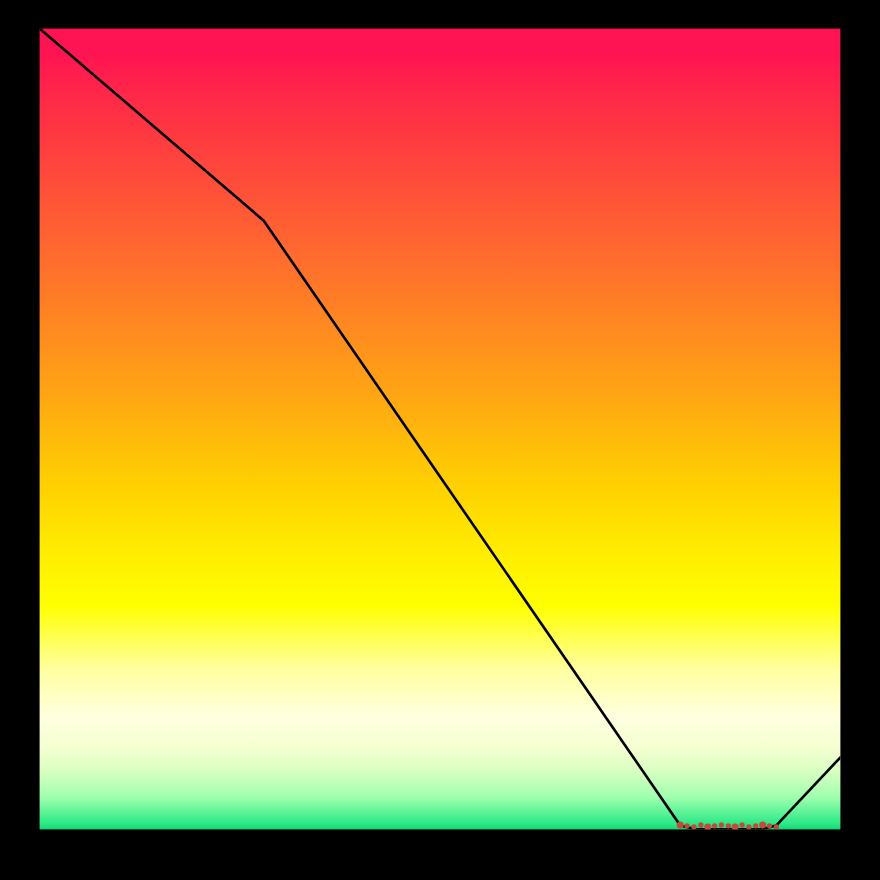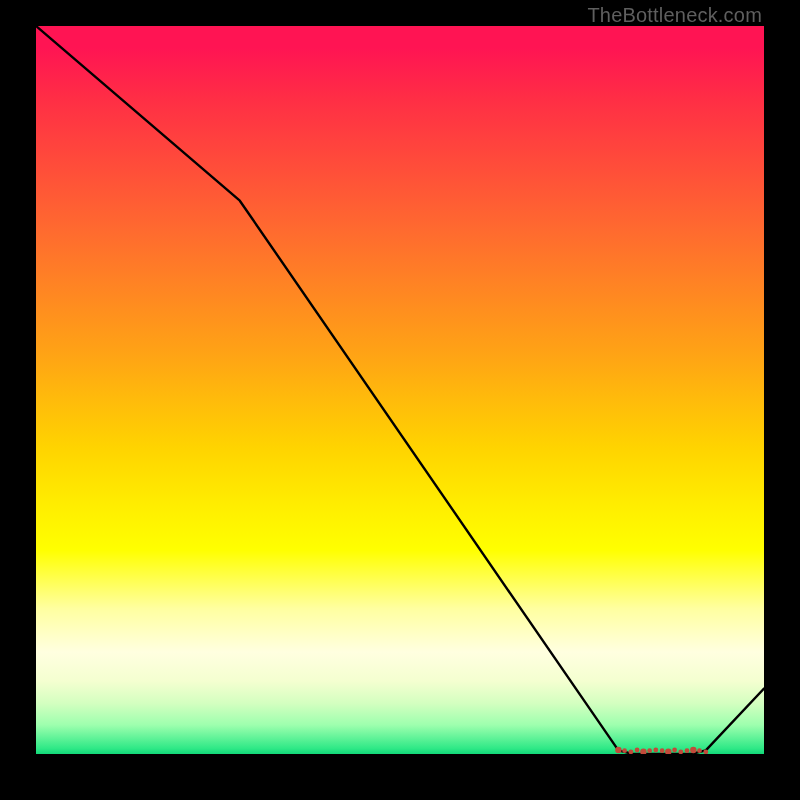--- a/index.html
+++ b/index.html
@@ -58,21 +58,20 @@
     top: 0;
     width: 728px;
     height: 728px;
   }
 </style>
 </head>
 <body>
 
 <div class="frame">
 
-  <div class="watermark">TheBottleneck.com</div>
 
   <div class="plot">
     <svg class="overlay" viewBox="0 0 728 728" preserveAspectRatio="none">
       <polyline fill="none" stroke="#000" stroke-width="2.4" stroke-linejoin="round" stroke-linecap="round" points="0.0,0.0 203.8,174.7 582.4,724.4 597.0,728.0 655.2,728.0 669.8,724.4 728.0,662.5"></polyline>
       <g>
           <circle cx="582.4" cy="724.0" r="3.2" fill="#c24a3a"></circle>
           <circle cx="588.6" cy="724.7" r="2.4" fill="#c24a3a"></circle>
           <circle cx="594.9" cy="725.8" r="2.4" fill="#c24a3a"></circle>
           <circle cx="601.1" cy="724.0" r="2.4" fill="#c24a3a"></circle>
           <circle cx="607.4" cy="725.8" r="3.2" fill="#c24a3a"></circle>

